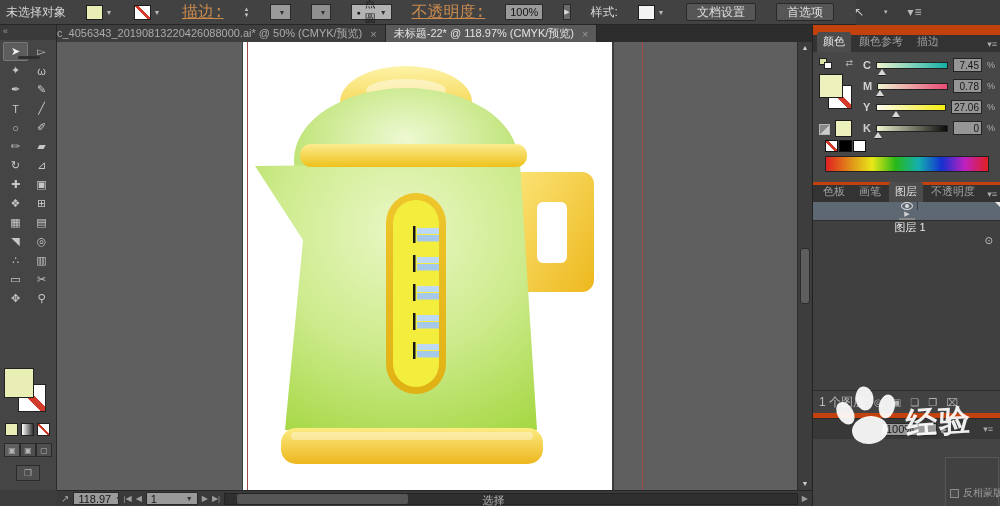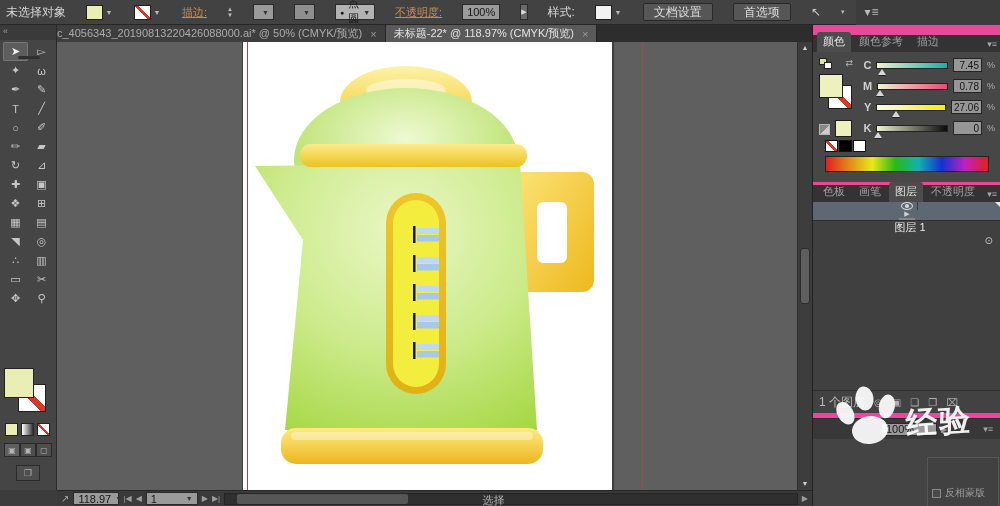--- a/index.html
+++ b/index.html
@@ -5,21 +5,21 @@
   * { box-sizing: border-box; margin: 0; padding: 0; }
   html,body { width:1000px; height:506px; overflow:hidden; }
   body { font-family:"Liberation Sans","DejaVu Sans",sans-serif; font-size:12px; background:#3c3c3c; color:#cfcfcf; }
   .abs { position:absolute; }
   #app { position:relative; width:1000px; height:506px; background:#3c3c3c; overflow:hidden; }
 
   
   #topbar { left:0; top:0; width:856px; height:25px; background:#424242; border-bottom:1px solid #262626;
             display:flex; align-items:center; gap:20px; padding:0 6px; }
   .tb-label { color:#d6d6d6; font-size:12px; white-space:nowrap; }
-  .tb-link { color:#c98a4e; text-decoration:underline; font-size:11px; white-space:nowrap; cursor:pointer; }
+  .tb-link { color:#c98a4e; text-decoration:underline; font-size:16px; white-space:nowrap; cursor:pointer;font-family:Liberation Mono, monospace; }
   .swatch-wrap { display:flex; align-items:center; gap:1px; }
   .swatch { width:17px; height:15px; border:1px solid #1f1f1f; }
   .swatch.fill { background:var(--fill-color); }
   .swatch.none { background:#fff; position:relative; overflow:hidden; }
   .swatch.none::after, .none-slash::after { content:""; position:absolute; left:-20%; top:-20%; width:140%; height:140%;
       background:linear-gradient(45deg, transparent 44%, #d23a2a 44%, #d23a2a 56%, transparent 56%); }
   .swatch.style { background:#f2f2f2; }
   .dd-arrow { color:#b8b8b8; font-size:7px; width:10px; text-align:center; }
   .stepper { display:flex; flex-direction:column; justify-content:center; gap:1px; }
   .stepper span { font-size:6px; line-height:5px; color:#c0c0c0; cursor:pointer; }
@@ -76,21 +76,21 @@
   
   #statusbar { left:57px; top:490px; width:755px; height:16px; background:#3a3a3a; border-top:1px solid #262626;
                display:flex; align-items:center; gap:4px; padding:0 4px; font-size:10px; }
   #statusbar .sicon { color:#a8a8a8; font-size:10px; cursor:pointer; }
   .nav-glyph { color:#9c9c9c; font-size:8px; cursor:pointer; white-space:nowrap; }
   #htrack { position:relative; flex:1; height:12px; background:#2f2f2f; border:1px solid #242424;padding-left:16px; }
   #hthumb { position:absolute; left:2%; top:0; width:30%; height:10px; background:#565656; border-radius:2px; cursor:grab; }
   #tool-hint { position:absolute; left:45%; top:-1px; color:#b5b5b5; font-size:11px; }
 
   
-  #dock { left:812px; top:25px; width:188px; height:481px; background:#ec4899; border-left:1px solid #222;text-align:right; }
+  #dock { left:812px; top:25px; width:188px; height:481px; background:#c2410c; border-left:1px solid #222; }
   .ptabs { display:flex; align-items:flex-end; height:17px; background:#333333; padding-left:4px; gap:2px; }
   .ptab { font-size:11px; color:#9f9f9f; padding:2px 6px 3px; white-space:nowrap; cursor:pointer; }
   .ptab.active { background:#4c4c4c; color:#e0e0e0; border-radius:3px 3px 0 0; }
   .pmenu { margin-left:auto; margin-right:4px; color:#aaa; font-size:9px; align-self:center; cursor:pointer; }
 
   #color-group { position:absolute; left:0; top:10px; width:188px; }
   #color-body { background:#474747; padding:6px 6px 4px 6px; position:relative; }
   #cp-left { position:absolute; left:6px; top:6px; width:34px; height:96px; }
   #cp-proxy-mini { position:absolute; left:0; top:0; width:16px; height:12px; }
   #cp-proxy-mini .a { position:absolute; left:0; top:0; width:8px; height:7px; background:#d9e6a8; border:1px solid #222; }
@@ -127,21 +127,21 @@
   #layer-target { margin-left:auto; margin-right:8px; color:#c5c5c5; font-size:10px; cursor:pointer; }
   #layer-corner { position:absolute; right:0; top:0; width:0; height:0; border-left:6px solid transparent; border-top:6px solid #e8e8e8; }
   #layers-empty { height:170px; background:#404040; border-bottom:1px solid #2e2e2e; }
   #layers-foot { height:22px; background:#424242; display:flex; align-items:center; padding:0 6px; gap:9px; }
   #layers-count { font-size:12px; color:#b8b8b8; margin-right:0; white-space:nowrap; }
   .lf-icon { color:#b0b0b0; font-size:10px; cursor:pointer; }
 
   #transp-group { position:absolute; left:0; top:393px; width:188px; height:88px; background:#3f3f3f; border-top:1px solid #2a2a2a; }
   #transp-head { display:flex; align-items:center; height:20px; padding:0 4px; gap:4px; background:#383838; }
   #transp-body { position:relative; height:68px; background:#444444; }
-  #transp-sub { position:absolute; right:2px; bottom:0; width:72px; height:50px; border:1px solid #565656; background:#414141; }
+  #transp-sub { position:absolute; right:2px; bottom:0; width:54px; height:50px; border:1px solid #565656; background:#414141; }
   #invert-row { position:absolute; left:4px; bottom:6px; display:flex; align-items:center; gap:4px; }
   #invert-check { width:9px; height:9px; border:1px solid #8a8a8a; background:#4a4a4a; cursor:pointer; }
   #invert-label { font-size:10px; color:#9a9a9a; white-space:nowrap; }
 
   
   #watermark { left:818px; top:383px; width:180px; height:80px; pointer-events:none; opacity:.92; z-index:50; }
   #wm-text { position:absolute; left:88px; top:18px; color:#fff; font-size:31px; font-weight:bold; letter-spacing:2px;
              transform:rotate(-4deg); white-space:nowrap; }
   #wm-paw { position:absolute; left:14px; top:0px; transform:rotate(-8deg); }
 

